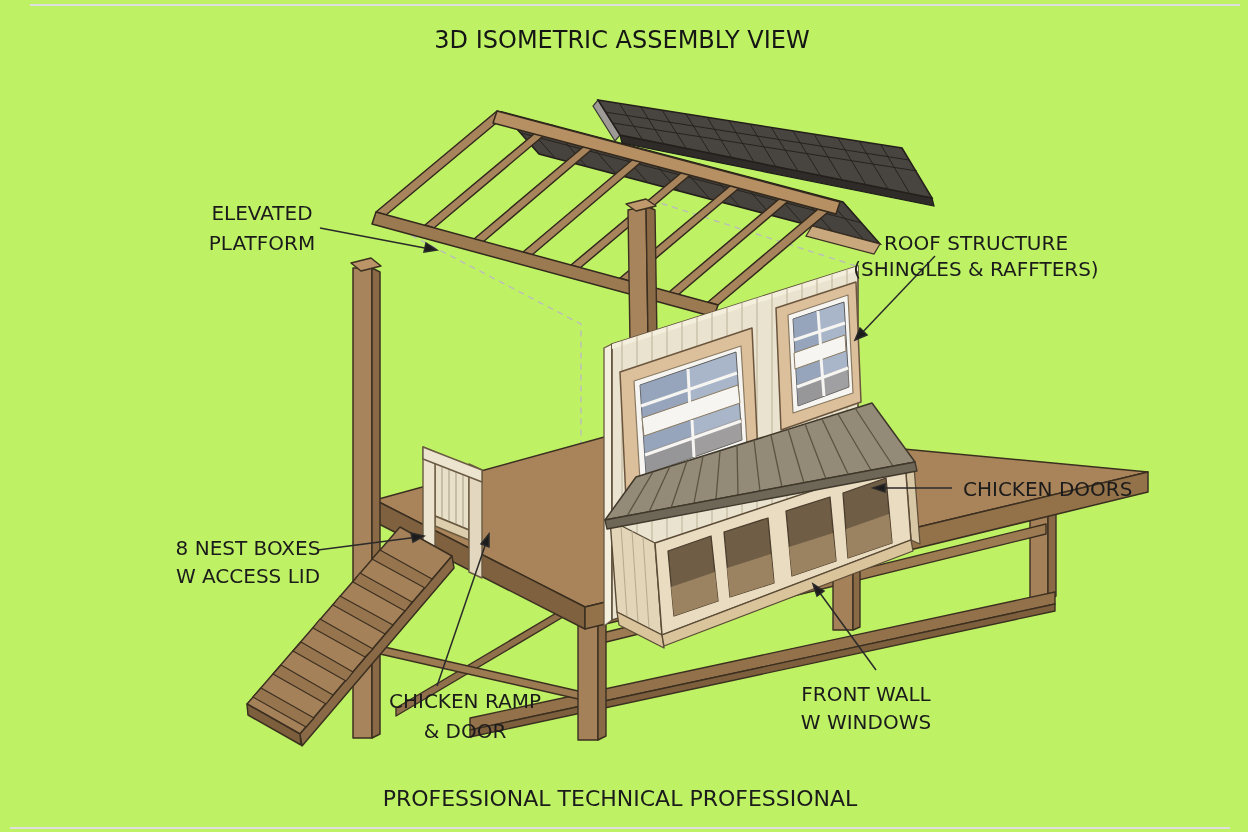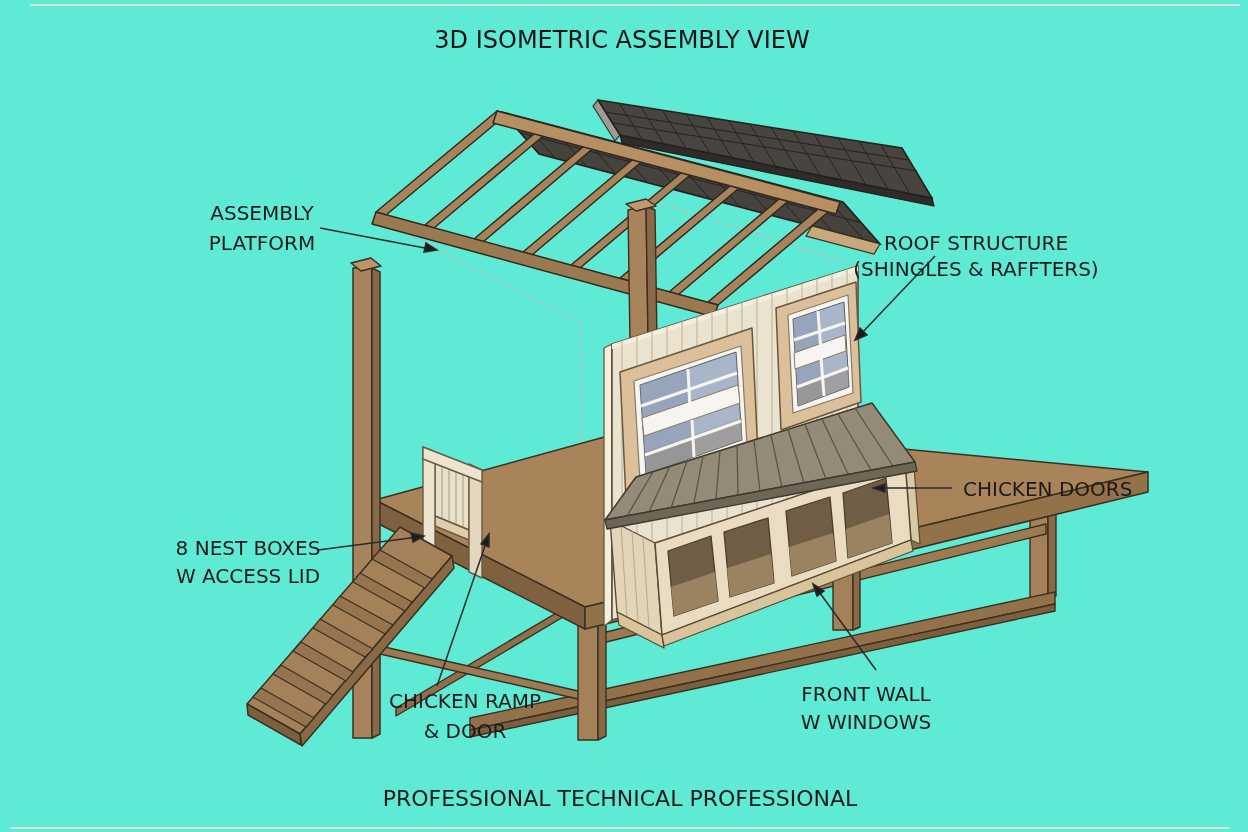--- a/index.html
+++ b/index.html
@@ -1,16 +1,16 @@
 <!DOCTYPE html>
 <html><head>
 <meta charset="utf-8">
 <style>
   html,body{margin:0;padding:0;background:#e9e9e9;}
-  #stage{position:relative;width:1248px;height:832px;background:#5eead4;overflow:hidden;
+  #stage{position:relative;width:1248px;height:832px;background:#bef264;overflow:hidden;
          font-family:"DejaVu Sans","Liberation Sans",sans-serif;}
   #scene{position:absolute;left:0;top:0;width:1248px;height:832px;}
   .lbl{position:absolute;color:#1b1b1b;font-size:20px;line-height:28px;white-space:pre-line;
        text-align:center;transform:translateX(-50%);letter-spacing:0px;}
   .lbl.left{transform:none;text-align:left;}
   #title{position:absolute;top:26px;left:622px;transform:translateX(-50%);
          font-size:24px;color:#151515;white-space:nowrap;}
   #caption{position:absolute;top:786px;left:620px;transform:translateX(-50%);
          font-size:22px;color:#1b1b1b;white-space:nowrap;}
 </style>
@@ -180,21 +180,21 @@
     <polygon points="424,536 413,542 411,533"></polygon>
     <line x1="437" y1="686" x2="487" y2="540"></line>
     <polygon points="489,534 489,547 481,544"></polygon>
     <line x1="876" y1="670" x2="817" y2="589"></line>
     <polygon points="813,584 824,591 817,596"></polygon>
   </g>
 </svg>
 
   <div id="title">3D ISOMETRIC ASSEMBLY VIEW</div>
 
-  <div class="lbl" style="left:262px;top:198px;line-height:30px;">ASSEMBLY
+  <div class="lbl" style="left:262px;top:198px;line-height:30px;">ELEVATED
 PLATFORM</div>
 
   <div class="lbl" style="left:976px;top:230px;line-height:26px;">ROOF STRUCTURE
 (SHINGLES &amp; RAFFTERS)</div>
 
   <div class="lbl left" style="left:963px;top:477px;line-height:24px;">CHICKEN DOORS</div>
 
   <div class="lbl" style="left:248px;top:534px;">8 NEST BOXES
 W ACCESS LID</div>
 

